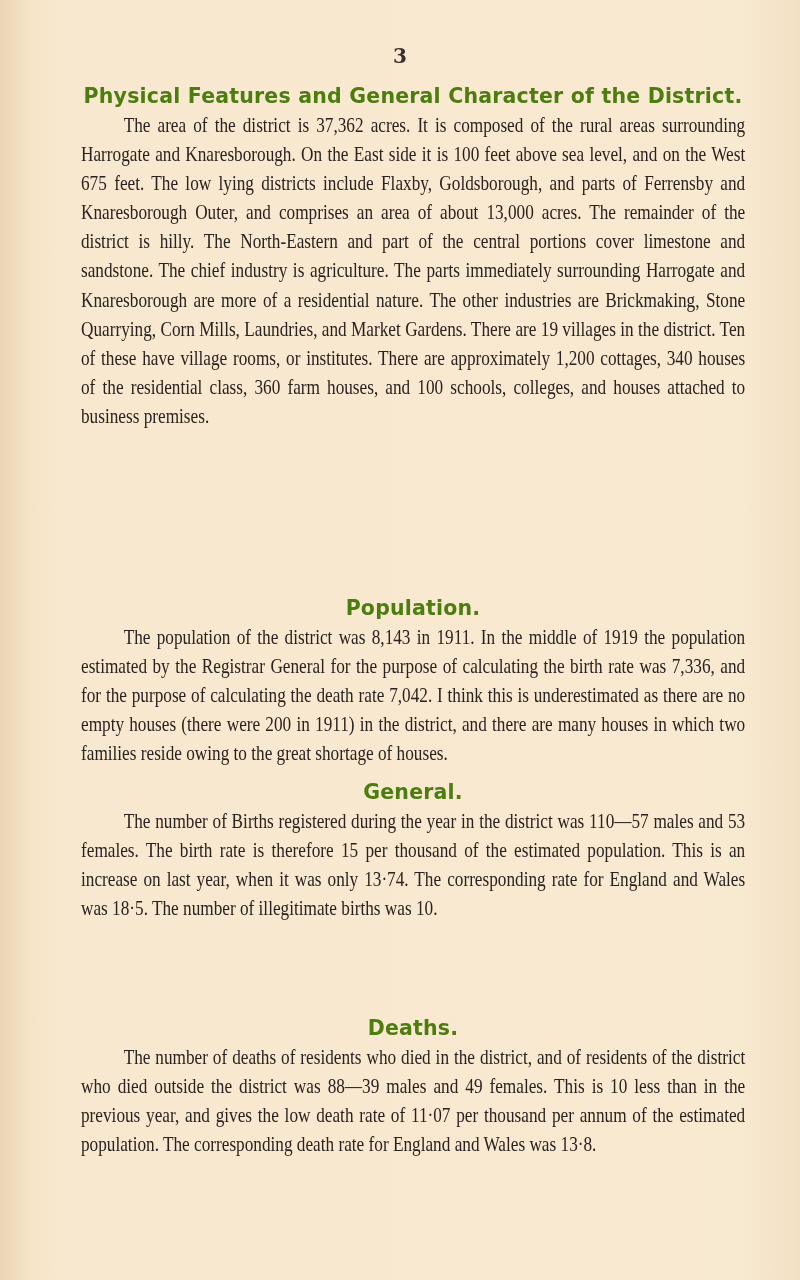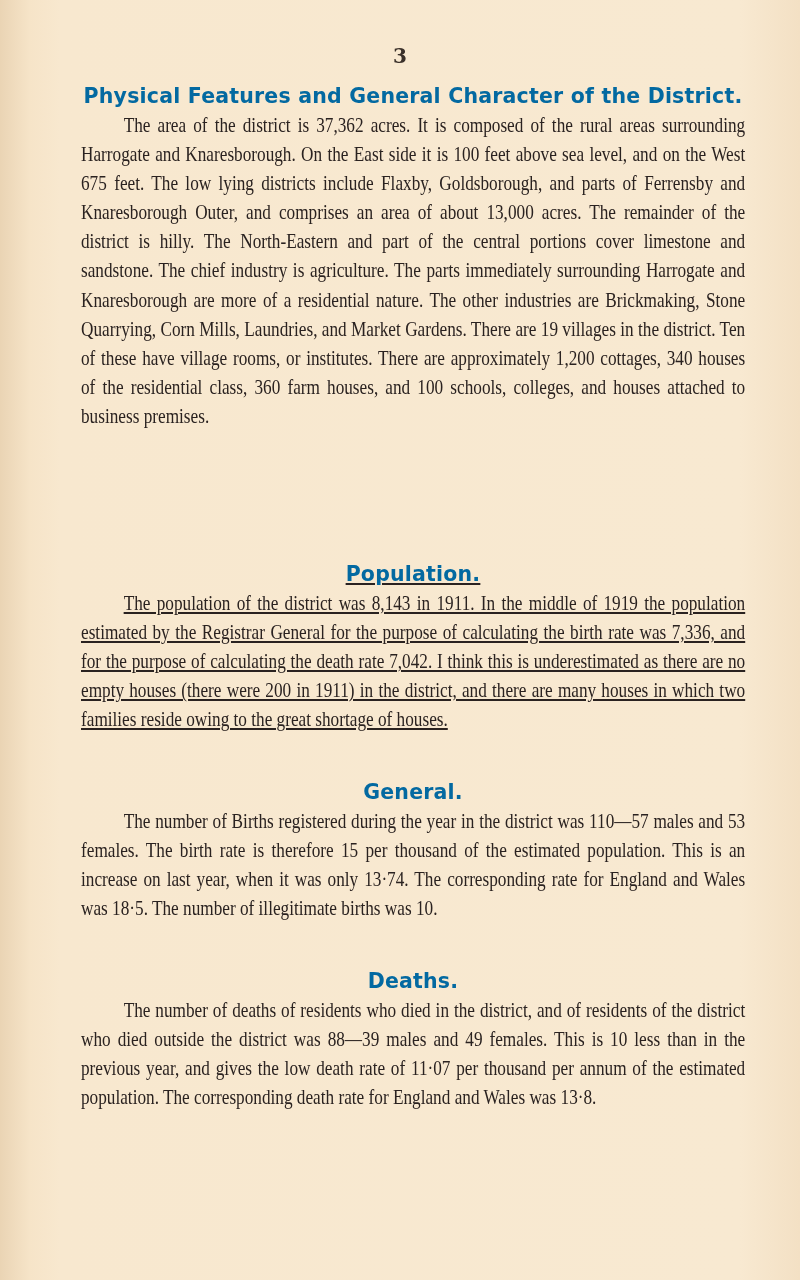--- a/index.html
+++ b/index.html
@@ -12,35 +12,35 @@
     position: relative;
   }
   .page-number {
     position: absolute; top: 44px; left: 0; width: 800px;
     text-align: center; font-size: 20px; font-weight: bold;
     font-family: "DejaVu Serif", serif; color: #3a302a;
   }
   h2 {
     margin: 0; text-align: center;
     font-family: "DejaVu Sans", sans-serif; font-weight: bold;
-    font-size: 20.5px; line-height: 29px; color: #0369a1;
+    font-size: 20.5px; line-height: 29px; color: #4d7c0f;
     letter-spacing: 0.2px;
   }
   p {
     margin: 0; text-align: justify; text-align-last: left;
     font-size: 21px; line-height: 29.1px;
     transform: scaleX(0.82); transform-origin: 0 0;
     width: 809px;
     text-indent: 52px;
   }
   .section { width: 664px; position: absolute; left: 81px; }
   .s1 { top: 82px; }
-  .s2 { top: 560px; text-decoration: underline; }
+  .s2 { top: 594px; }
   .s3 { top: 778px; }
-  .s4 { top: 967px; }
+  .s4 { top: 1014px; }
   .body-block { width: 664px; overflow: visible; }
   .body-block p { width: 810px; }
 </style>
 </head>
 <body>
 
 <div class="page-number">3</div>
 
 <div class="section s1">
   <h2>Physical Features and General Character of the District.</h2>

